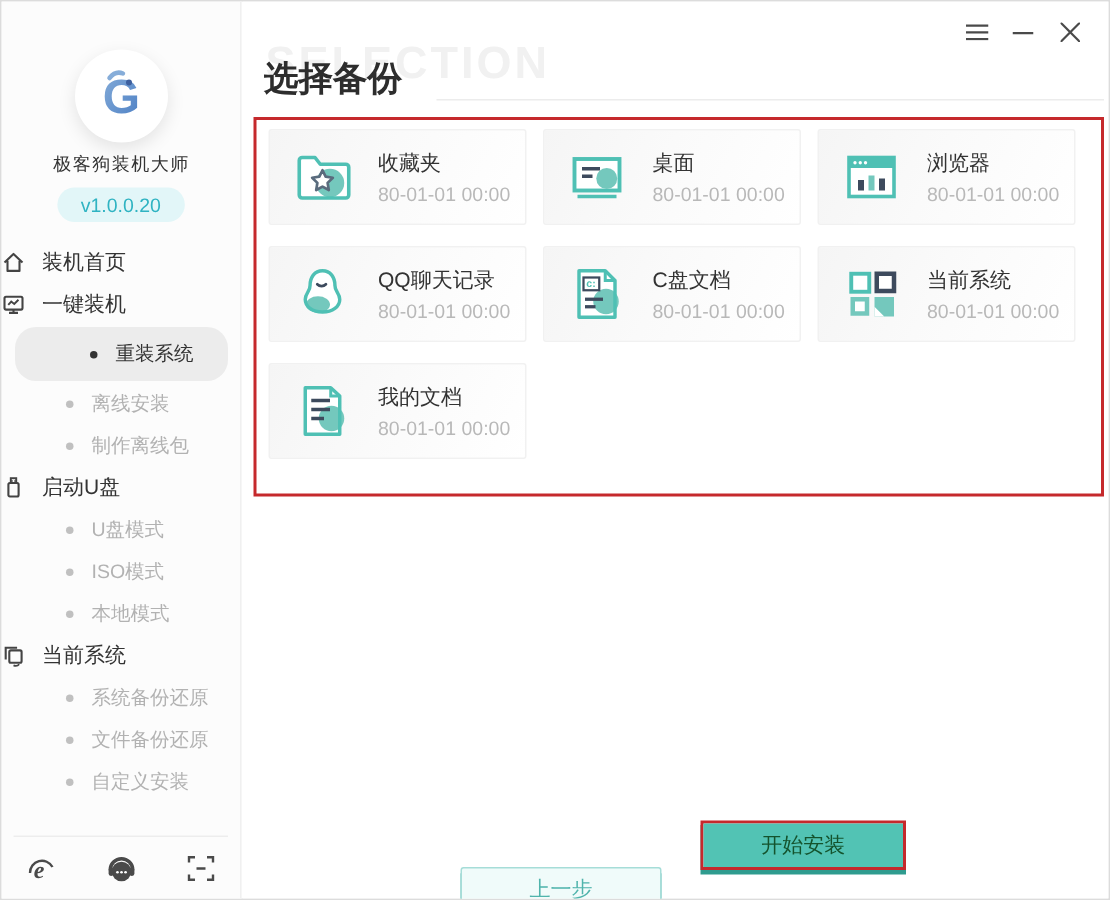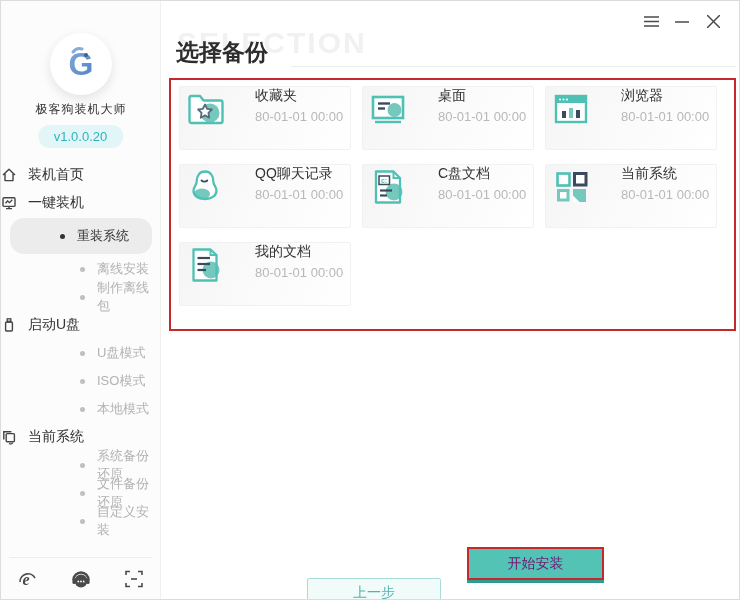--- a/index.html
+++ b/index.html
@@ -16,21 +16,21 @@
     background:#fff; border-radius:50%; box-shadow:0 4px 12px rgba(0,0,0,.10);
     display:flex; align-items:center; justify-content:center; }
   .app-name { position:absolute; top:100px; width:160px; text-align:center;
     font-size:12px; color:#333; letter-spacing:1px; font-weight:500; }
   .version-pill { position:absolute; top:124px; left:50%; transform:translateX(-50%);
     background:#e2f6f8; color:#2fb3c2; font-size:13px; padding:4px 16px;
     border-radius:13px; white-space:nowrap; }
   .menu { position:absolute; top:160px; left:0; width:160px; }
   .menu-item { height:28px; display:flex; align-items:center; }
   .menu-item.section { gap:11px; font-size:14px; color:#333; cursor:default; }
-  .menu-item.sub { padding-left:79px; gap:12px; font-size:13px; color:#b2b2b2; }
+  .menu-item.sub { padding-left:43px; gap:12px; font-size:13px; color:#b2b2b2; }
   .menu-item.sub .bullet { width:5px; height:5px; border-radius:50%; background:#c0c0c0; flex:0 0 auto; }
   .menu-item.sub.active { background:#ececec; border-radius:14px; margin:1px 9px;
     height:36px; padding-left:50px; color:#333; }
   .menu-item.sub.active .bullet { background:#333; }
   .menu-item svg { flex:0 0 auto; }
   .sidebar-divider { position:absolute; left:8px; right:8px; top:556px; height:1px; background:#ededed; }
   .footer-icons { position:absolute; left:14px; right:14px; top:566px;
     display:flex; justify-content:space-between; align-items:center; }
   .footer-icons .ficon { width:24px; height:24px; display:flex; align-items:center; justify-content:center; }
   
@@ -39,33 +39,33 @@
   .win-controls .wc { width:16px; height:14px; display:flex; align-items:center; justify-content:center; cursor:default; }
   .watermark { position:absolute; left:15px; top:25px; font-size:30px; font-weight:bold;
     color:#f1f1f1; letter-spacing:2px; user-select:none; }
   .page-title { position:absolute; left:14px; top:36px; font-size:23px; font-weight:bold; color:#2d2d2d; }
   .title-underline { position:absolute; left:129px; right:3px; top:65px; height:1px; background:#ececec; }
   .red-box { position:absolute; left:7px; top:77px; width:567px; height:253px;
     border:2px solid #c5292c; }
   .cards { position:absolute; left:17px; top:85px; width:550px;
     display:grid; grid-template-columns:repeat(3,172px); grid-auto-rows:64px; column-gap:11px; row-gap:14px; }
   .card { background:linear-gradient(115deg,#f5f5f5 0%,#fafafa 45%,#ffffff 100%);
-    border:1px solid #f1f1f1; border-radius:2px; display:flex; align-items:flex-start;
-    padding-left:3px; gap:28px; cursor:pointer; }
+    border:1px solid #f1f1f1; border-radius:2px; display:flex; align-items:center;
+    padding-left:13px; gap:15px; cursor:pointer; }
   .card-icon { width:44px; height:44px; flex:0 0 auto; }
   .card-title { font-size:14px; color:#333; margin-bottom:4px; }
   .card-date { font-size:13px; color:#b8b8b8; }
   
   .btn-prev { position:absolute; left:145px; top:577px; width:134px; height:29px;
     background:#f0fbfa; border:1px solid #a6ddd8; border-radius:2px;
     color:#50b4ac; font-size:14px; box-shadow:0 3px 0 #5ebcb5; cursor:pointer;
     font-family:inherit; }
   .btn-start-wrap { position:absolute; left:305px; top:546px; border:2px solid #c5292c;
     box-shadow:0 3px 0 #2f9c8f; cursor:pointer; }
-  .btn-start { width:133px; height:29px; background:#52c3b4; color:#701a75;
+  .btn-start { width:133px; height:29px; background:#52c3b4; color:#14532d;
     font-size:14px; border:none; cursor:pointer; display:block; font-family:inherit; }
 </style>
 </head>
 <body>
 
 <div class="sidebar">
   <div class="logo-wrap">
     <svg width="44" height="44" viewBox="0 0 44 44">
       <defs>
         <linearGradient id="gl" x1="0" y1="0" x2="1" y2="1">

